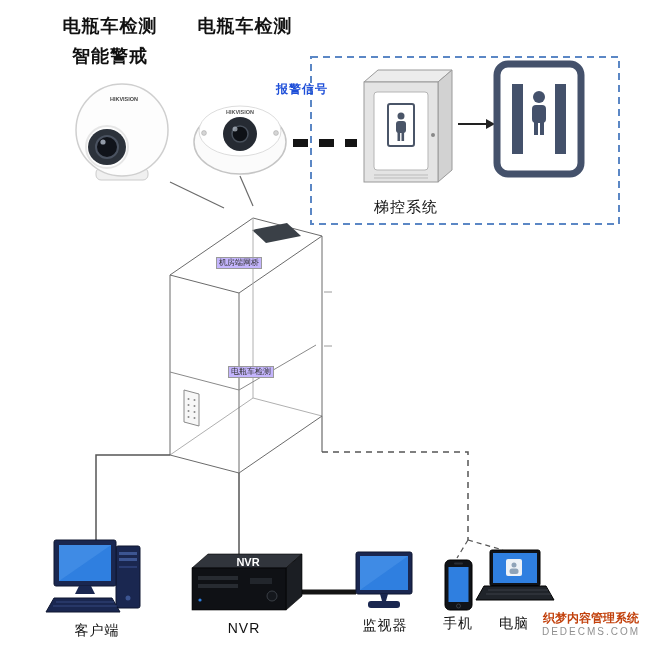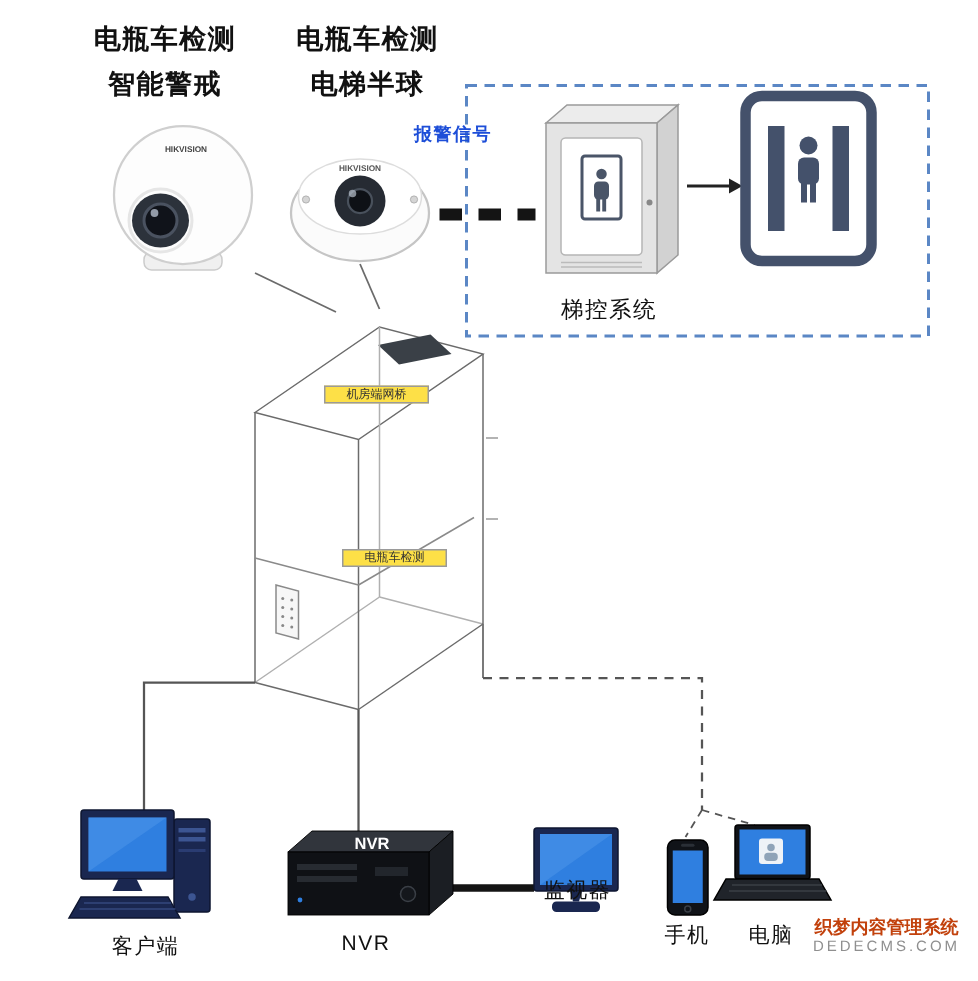--- a/index.html
+++ b/index.html
@@ -5,21 +5,21 @@
   html,body{margin:0;padding:0;background:#fff;}
   #stage{
     position:relative;width:652px;height:654px;background:#ffffff;overflow:hidden;
     font-family:"Liberation Sans","DejaVu Sans",sans-serif;
   }
   #stage svg{position:absolute;left:0;top:0;}
   .lbl{position:absolute;color:#111;line-height:1.2;white-space:nowrap;}
   .cam-lbl{width:120px;text-align:center;font-size:18px;font-weight:700;letter-spacing:1px;}
   .alarm-lbl{font-size:12px;font-weight:700;color:#1d4ed8;letter-spacing:1px;}
   .ctrl-lbl{width:96px;text-align:center;font-size:15px;font-weight:400;letter-spacing:1px;}
-  .tiny-lbl{font-size:8px;color:#333;background:#fde047;border:1px solid #9a9a9a;padding:0 14px;}
+  .tiny-lbl{font-size:8px;color:#333;background:#c4b5fd;border:1px solid #9a9a9a;padding:0 2px;}
   .dev-lbl{text-align:center;font-size:14px;font-weight:400;letter-spacing:1px;}
   .wm1{width:118px;text-align:center;font-size:12px;font-weight:700;color:#c2410c;}
   .wm2{width:118px;text-align:center;font-size:10px;color:#8f8f8f;letter-spacing:2px;}
 </style>
 </head>
 <body>
 
 <div id="stage">
 
   <svg width="652" height="654" viewBox="0 0 652 654">
@@ -172,30 +172,29 @@
       <rect x="509.5" y="568.5" width="9" height="5.5" rx="2.5" fill="#8fa3b8"></rect>
       <polygon points="484,586 546,586 554,600 476,600" fill="#20242a" stroke="#000000"></polygon>
       <line x1="488" y1="590" x2="548" y2="590" stroke="#3a3f46"></line>
       <line x1="486" y1="594" x2="551" y2="594" stroke="#3a3f46"></line>
     </g>
   </svg>
 
   <div class="lbl cam-lbl" style="left:50px;top:16px;">电瓶车检测</div>
   <div class="lbl cam-lbl" style="left:50px;top:46px;text-align:center;">智能警戒</div>
   <div class="lbl cam-lbl" style="left:185px;top:16px;">电瓶车检测</div>
-  <div class="lbl cam-lbl" style="left:185px;top:46px;">电梯半球</div>
 
   <div class="lbl alarm-lbl" style="left:276px;top:82px;">报警信号</div>
   <div class="lbl ctrl-lbl" style="left:358px;top:198px;">梯控系统</div>
 
   <div class="lbl tiny-lbl" style="left:216px;top:257px;">机房端网桥</div>
   <div class="lbl tiny-lbl" style="left:228px;top:366px;">电瓶车检测</div>
 
   <div class="lbl dev-lbl" style="left:54px;top:622px;width:86px;">客户端</div>
   <div class="lbl dev-lbl" style="left:212px;top:620px;width:64px;">NVR</div>
-  <div class="lbl dev-lbl" style="left:352px;top:585px;width:66px;">监视器</div>
+  <div class="lbl dev-lbl" style="left:352px;top:617px;width:66px;">监视器</div>
   <div class="lbl dev-lbl" style="left:434px;top:615px;width:48px;">手机</div>
   <div class="lbl dev-lbl" style="left:486px;top:615px;width:56px;">电脑</div>
 
   <div class="lbl wm1" style="left:532px;top:611px;">织梦内容管理系统</div>
   <div class="lbl wm2" style="left:532px;top:626px;">DEDECMS.COM</div>
 
 </div>
 
 </body></html>

